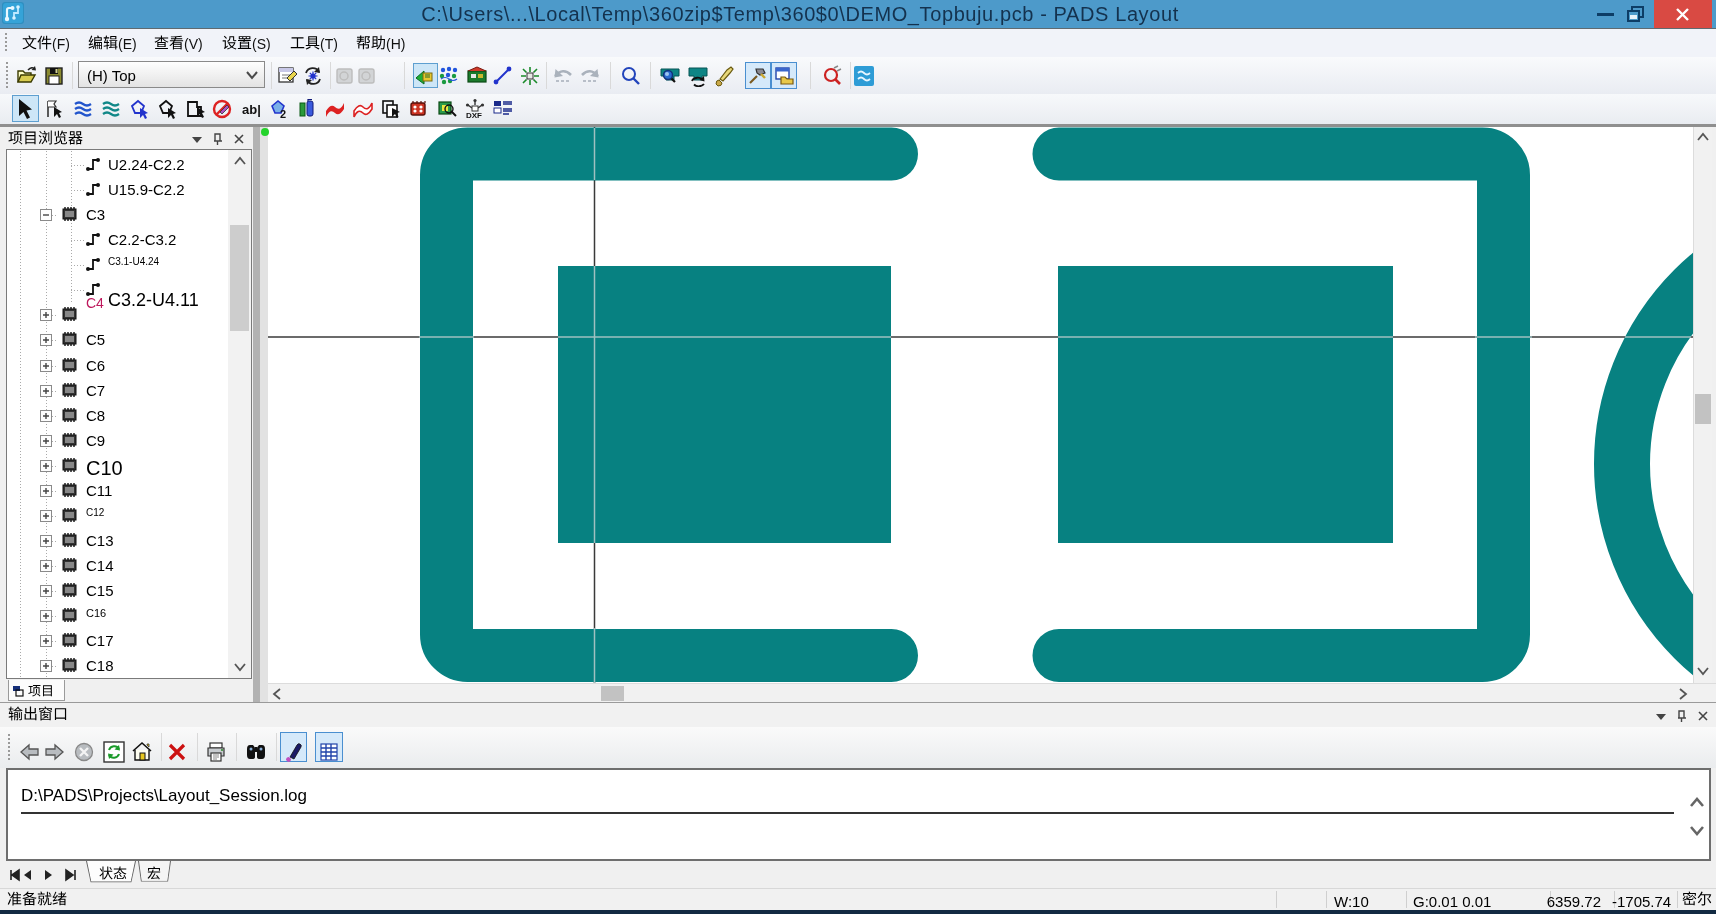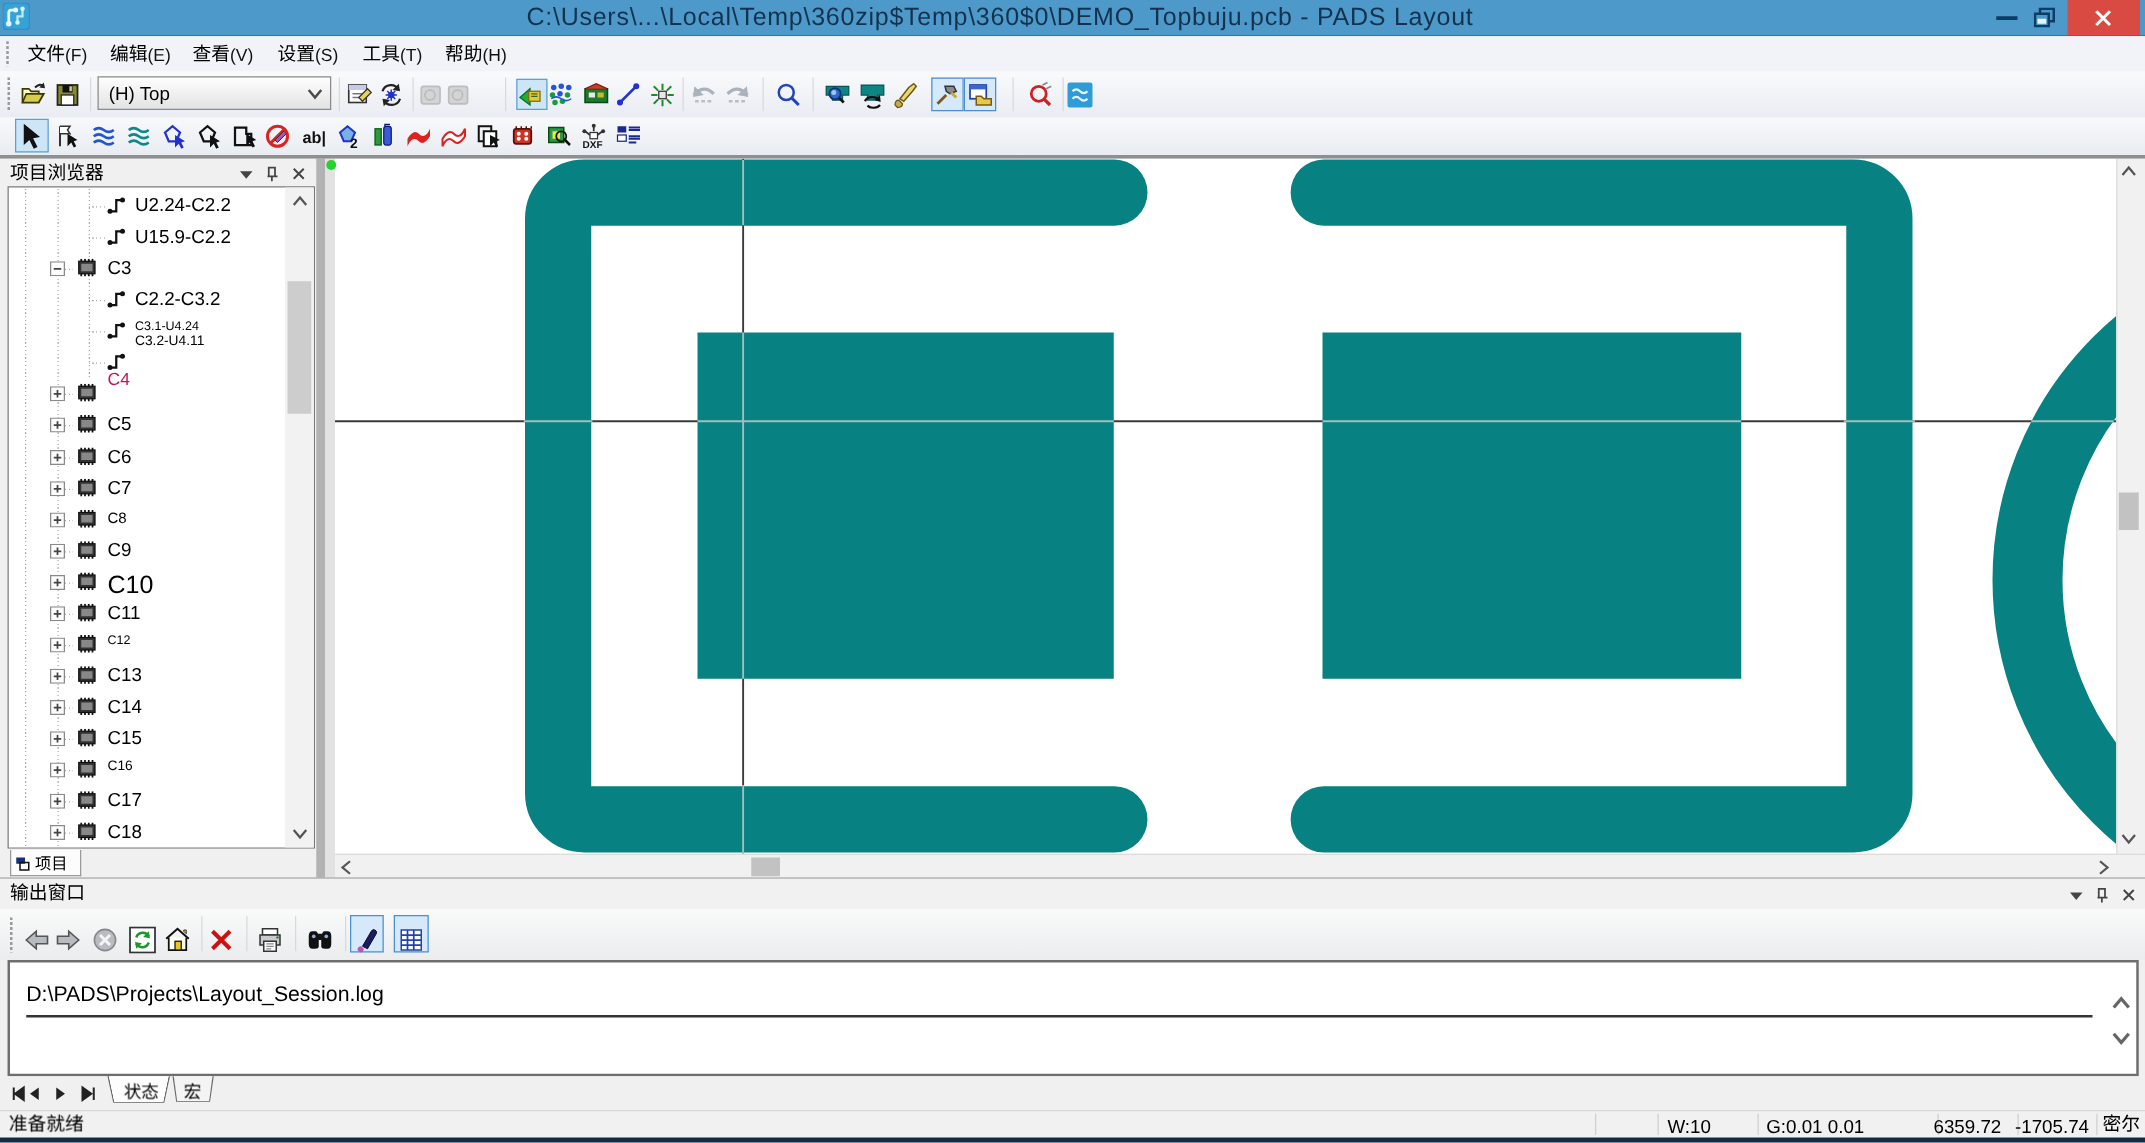--- a/index.html
+++ b/index.html
@@ -333,21 +333,21 @@
     <circle cx="3" cy="13" r="2" fill="#111"></circle>
     <circle cx="13" cy="4" r="2" fill="#111"></circle>
   </svg>
 <div class="ab" style="left:108px;top:256.28px;font-size:10px;color:#000000">C3.1-U4.24</div>
 <div class="ab" style="left:71px;top:290.35px;width:14px;height:1px;background-image:repeating-linear-gradient(90deg,#aaa 0 1px,transparent 1px 3px)"></div>
 <svg class="ab" style="left:85px;top:281.35px" width="17" height="17">
     <path d="M3 13 L8 13 L8 4 L13 4" stroke="#111" stroke-width="1.8" fill="none"></path>
     <circle cx="3" cy="13" r="2" fill="#111"></circle>
     <circle cx="13" cy="4" r="2" fill="#111"></circle>
   </svg>
-<div class="ab" style="left:108px;top:267px;font-size:11px;color:#000">C3.2-U4.11</div>
+<div class="ab" style="left:108px;top:290px;font-size:18px;color:#000">C3.2-U4.11</div>
 <div class="ab" style="left:46px;top:315.42px;width:12px;height:1px;background-image:repeating-linear-gradient(90deg,#aaa 0 1px,transparent 1px 3px)"></div>
 <svg class="ab" style="left:40px;top:309.42px" width="12" height="12">
     <rect x="0.5" y="0.5" width="11" height="11" fill="#fdfdfd" stroke="#8a8a8a"></rect>
     <path d="M3 6 h6 M6 3 v6" stroke="#444" stroke-width="1.4"></path>
   </svg>
 <svg class="ab" style="left:60px;top:307.42px" width="19" height="15">
     <rect x="3" y="2" width="13" height="10" fill="#333" stroke="#111"></rect>
     <rect x="5" y="4" width="9" height="6" fill="#888"></rect>
     <path d="M5 2 v-2 M8 2 v-2 M11 2 v-2 M14 2 v-2 M5 12 v2 M8 12 v2 M11 12 v2 M14 12 v2" stroke="#111" stroke-width="1.4"></path>
   </svg>
@@ -388,21 +388,21 @@
 <div class="ab" style="left:46px;top:415.7px;width:12px;height:1px;background-image:repeating-linear-gradient(90deg,#aaa 0 1px,transparent 1px 3px)"></div>
 <svg class="ab" style="left:40px;top:409.7px" width="12" height="12">
     <rect x="0.5" y="0.5" width="11" height="11" fill="#fdfdfd" stroke="#8a8a8a"></rect>
     <path d="M3 6 h6 M6 3 v6" stroke="#444" stroke-width="1.4"></path>
   </svg>
 <svg class="ab" style="left:60px;top:407.7px" width="19" height="15">
     <rect x="3" y="2" width="13" height="10" fill="#333" stroke="#111"></rect>
     <rect x="5" y="4" width="9" height="6" fill="#888"></rect>
     <path d="M5 2 v-2 M8 2 v-2 M11 2 v-2 M14 2 v-2 M5 12 v2 M8 12 v2 M11 12 v2 M14 12 v2" stroke="#111" stroke-width="1.4"></path>
   </svg>
-<div class="ab" style="left:86px;top:406.7px;font-size:12px;color:#000">C8</div>
+<div class="ab" style="left:86px;top:406.7px;font-size:15px;color:#000">C8</div>
 <div class="ab" style="left:46px;top:440.77px;width:12px;height:1px;background-image:repeating-linear-gradient(90deg,#aaa 0 1px,transparent 1px 3px)"></div>
 <svg class="ab" style="left:40px;top:434.77px" width="12" height="12">
     <rect x="0.5" y="0.5" width="11" height="11" fill="#fdfdfd" stroke="#8a8a8a"></rect>
     <path d="M3 6 h6 M6 3 v6" stroke="#444" stroke-width="1.4"></path>
   </svg>
 <svg class="ab" style="left:60px;top:432.77px" width="19" height="15">
     <rect x="3" y="2" width="13" height="10" fill="#333" stroke="#111"></rect>
     <rect x="5" y="4" width="9" height="6" fill="#888"></rect>
     <path d="M5 2 v-2 M8 2 v-2 M11 2 v-2 M14 2 v-2 M5 12 v2 M8 12 v2 M11 12 v2 M14 12 v2" stroke="#111" stroke-width="1.4"></path>
   </svg>

